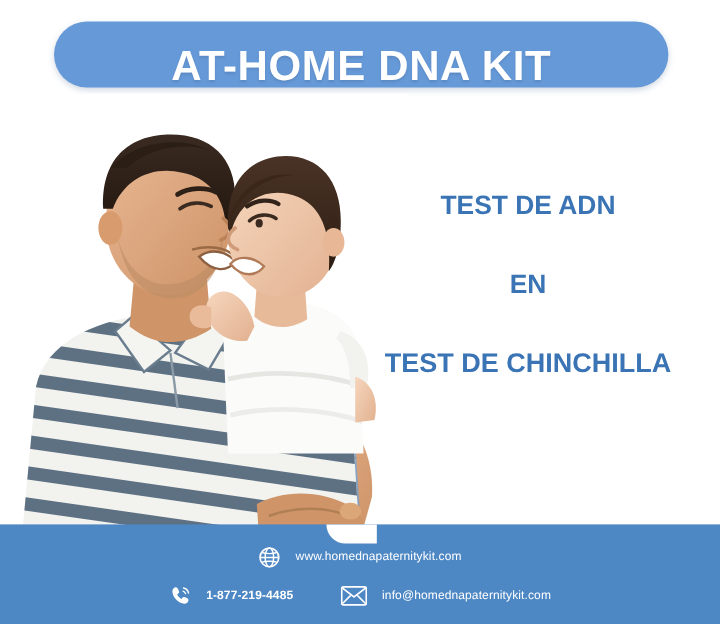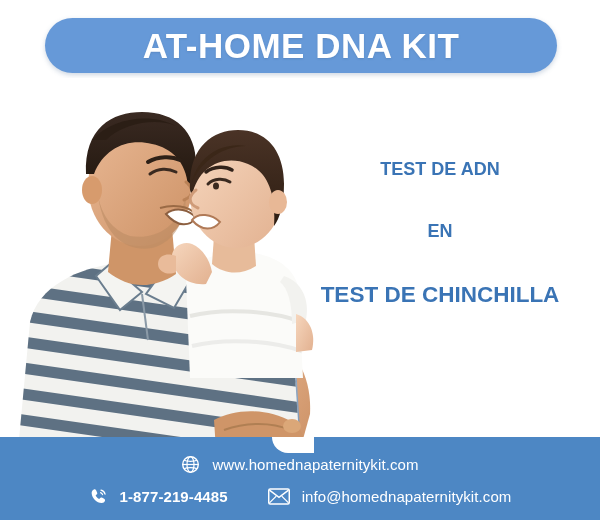--- a/index.html
+++ b/index.html
@@ -25,21 +25,21 @@
   #header-banner {
     position: absolute;
     left: 45px;
     top: 18px;
     width: 512px;
     height: 55px;
     background: #6699d8;
     border-radius: 28px;
     box-shadow: 0 2px 5px rgba(80, 110, 150, 0.28);
     display: flex;
-    align-items: center;
+    align-items: flex-end;
     justify-content: center;
   }
   #header-title {
     color: #ffffff;
     font-size: 35px;
     font-weight: bold;
     letter-spacing: 0.5px;
     line-height: 1;
     white-space: nowrap;
     text-shadow: 0 1px 2px rgba(60, 90, 130, 0.25);
@@ -59,21 +59,21 @@
   #headline-block {
     position: absolute;
     left: 290px;
     top: 160px;
     width: 300px;
     text-align: center;
   }
   .headline-line {
     color: #3a74b5;
     font-weight: bold;
-    font-size: 18px;
+    font-size: 22px;
     line-height: 1;
     white-space: nowrap;
   }
   #headline-line-1 { margin-bottom: 44px; }
   #headline-line-2 { margin-bottom: 44px; }
   #headline-line-3 { font-size: 22.5px; }
 
   
   #footer-bar {
     position: absolute;
@@ -105,21 +105,21 @@
     width: 600px;
     justify-content: center;
   }
   #footer-row-contact {
     left: 0;
     top: 487px;
     width: 600px;
     justify-content: center;
   }
   .footer-text {
-    font-size: 15px;
+    font-size: 10px;
     color: #ffffff;
     letter-spacing: 0.1px;
   }
   .footer-icon {
     display: inline-flex;
     align-items: center;
     justify-content: center;
     margin-right: 12px;
   }
   #phone-block { display: flex; align-items: center; margin-right: 40px; font-weight: bold; }

